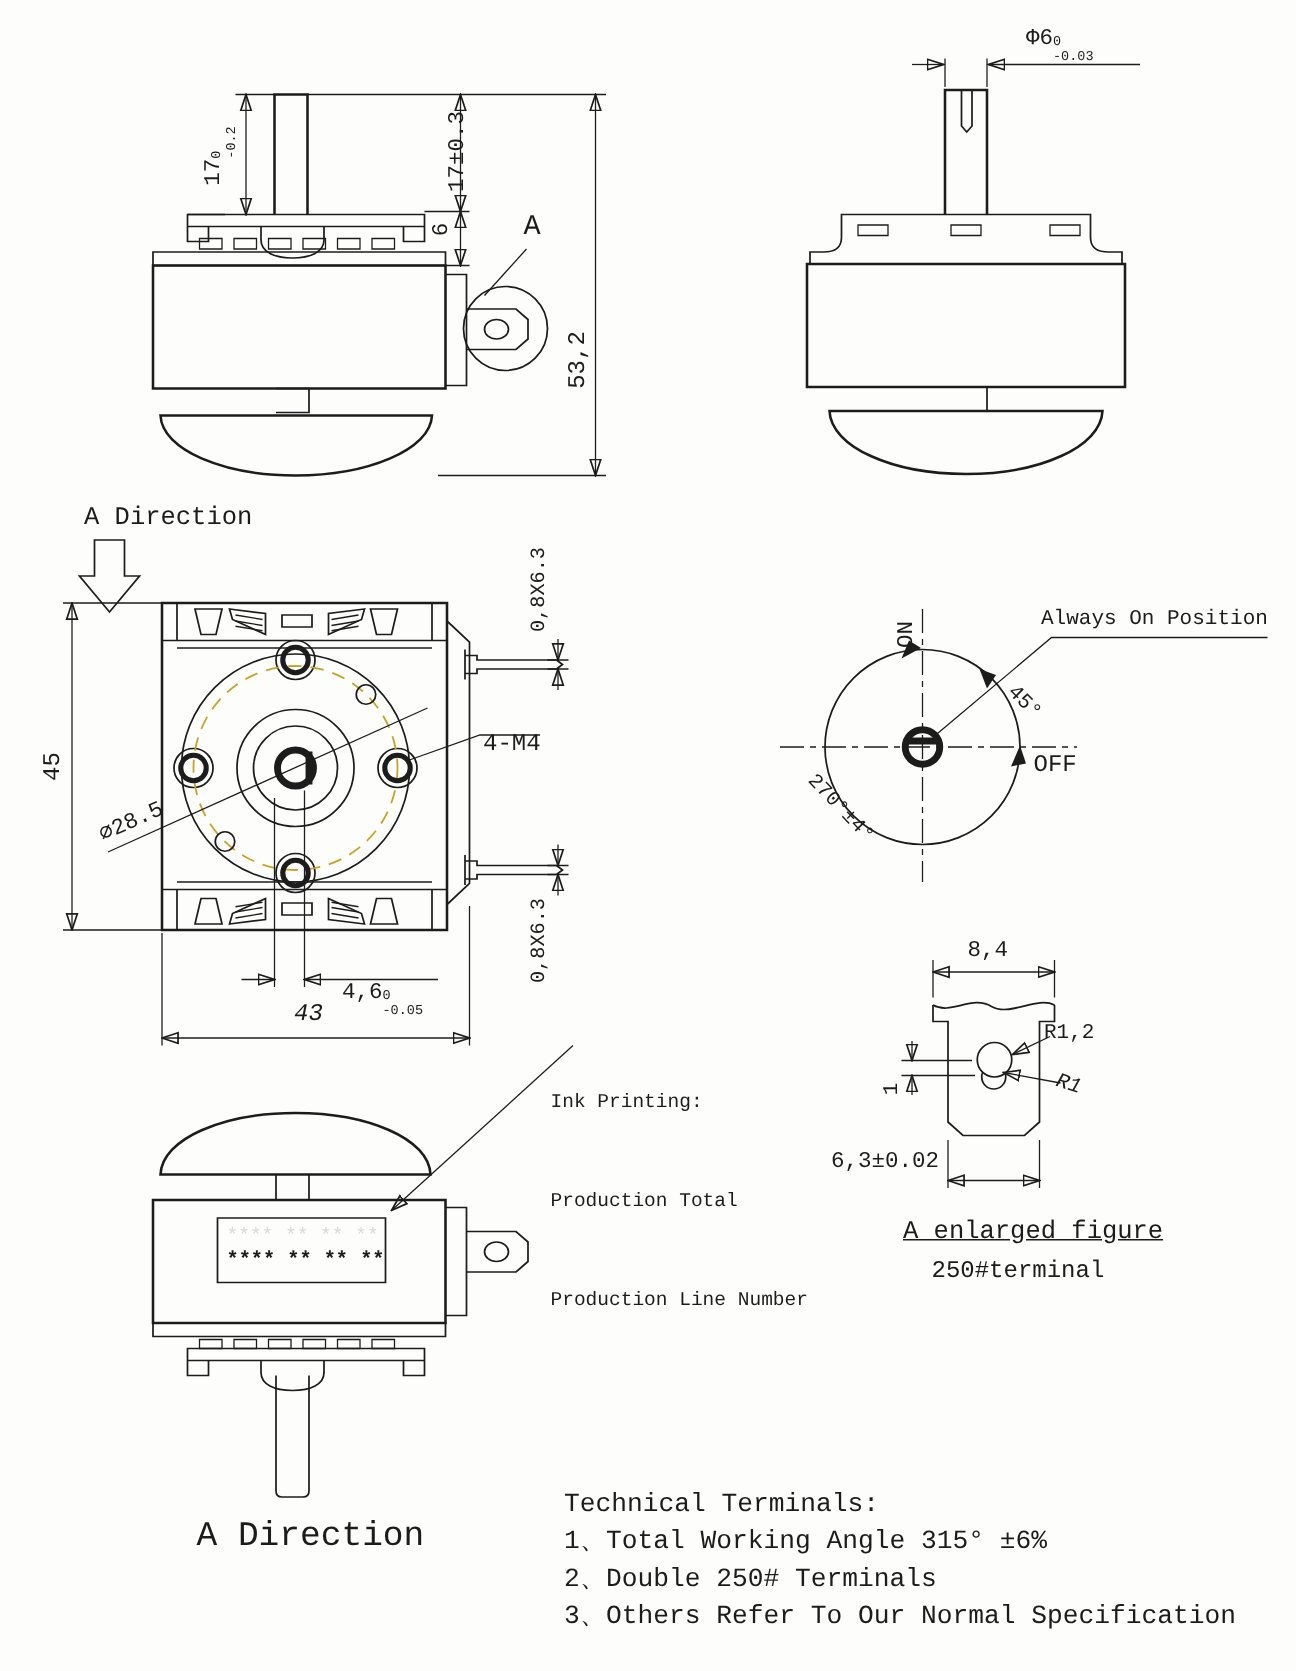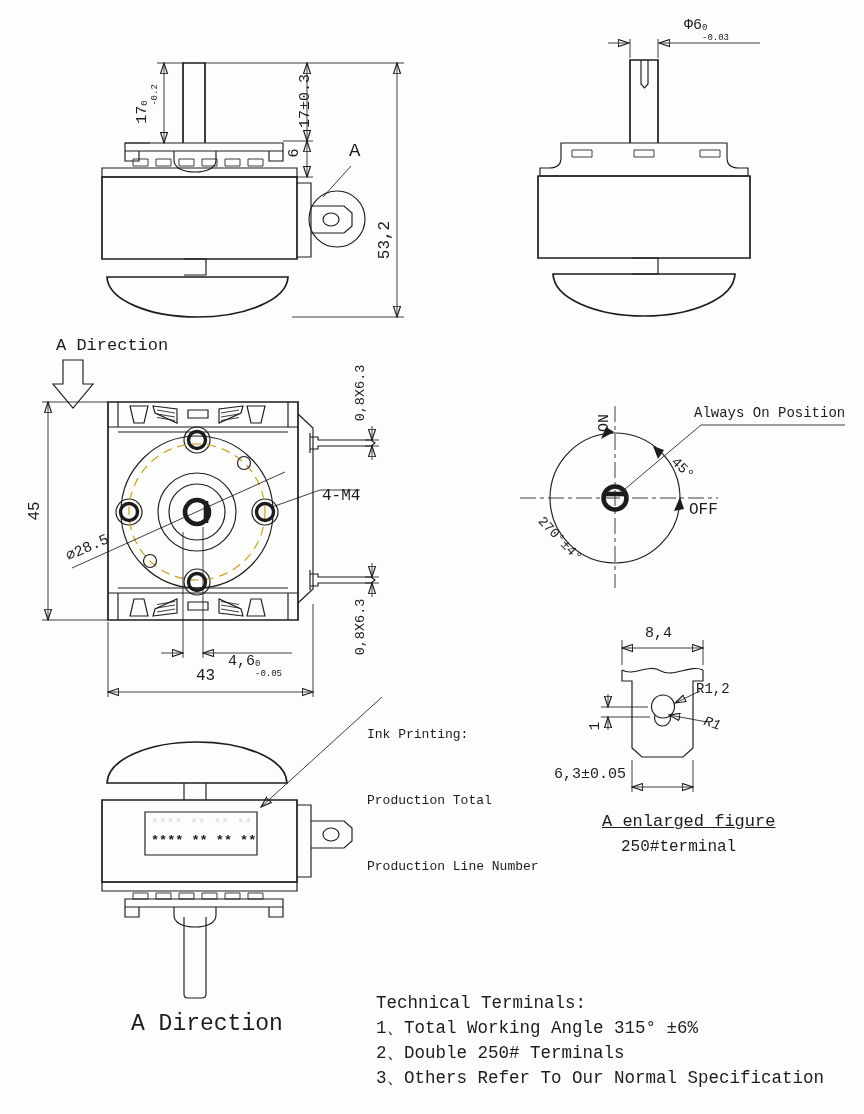--- a/index.html
+++ b/index.html
@@ -173,21 +173,21 @@
 <div class="t r90" style="left:148px;top:104px;font-size:15px;"><span>17</span><span class="stack"><span>0</span><span>-0.2</span></span></div>
 <div class="t r90" style="left:306px;top:101px;font-size:15px;">17±0.3</div>
 <div class="t r90" style="left:295px;top:153px;font-size:15px;">6</div>
 <div class="t r90" style="left:386px;top:240px;font-size:16px;">53,2</div>
 <div class="t" style="left:349px;top:141px;font-size:19px;">A</div>
 
 <div class="t" style="left:684px;top:18px;font-size:15px;"><span>Φ6</span><span class="stack"><span>0</span><span>-0.03</span></span></div>
 
 <div class="t" style="left:56px;top:337px;font-size:17px;">A Direction</div>
 <div class="t r90" style="left:36px;top:511px;font-size:16px;">45</div>
-<div class="t" style="left:196px;top:668px;font-size:16px;">43</div>
+<div class="t" style="left:196px;top:668px;font-size:16px;font-style:italic;">43</div>
 <div class="t c" style="left:88px;top:549px;font-size:15px;transform:translate(-50%,-50%) rotate(-24deg);">∅28.5</div>
 <div class="t" style="left:322px;top:488px;font-size:16px;">4-M4</div>
 <div class="t" style="left:228px;top:630px;font-size:15px;margin-top:24px;"><span>4,6</span><span class="stack"><span>0</span><span>-0.05</span></span></div>
 <div class="t r90" style="left:361px;top:393px;font-size:13.5px;">0,8X6.3</div>
 <div class="t r90" style="left:361px;top:627px;font-size:13.5px;">0,8X6.3</div>
 
 <div class="t" style="left:694px;top:406px;font-size:14px;">Always On Position</div>
 <div class="t r90" style="left:605px;top:423px;font-size:15px;">ON</div>
 <div class="t" style="left:689px;top:502px;font-size:16px;">OFF</div>
 <div class="t c" style="left:682px;top:469px;font-size:14px;transform:translate(-50%,-50%) rotate(45deg);">45°</div>
@@ -199,21 +199,21 @@
   <div>Production Line Number</div>
 </div>
 <div class="t ghost" style="left:151px;top:817px;font-size:13px;">**** ** ** **</div>
 <div class="t" style="left:151px;top:834px;font-size:13.5px;font-weight:bold;">**** ** ** **</div>
 <div class="t" style="left:131px;top:1012px;font-size:23px;">A Direction</div>
 
 <div class="t" style="left:645px;top:626px;font-size:15px;">8,4</div>
 <div class="t" style="left:696px;top:682px;font-size:14px;">R1,2</div>
 <div class="t c" style="left:712px;top:724px;font-size:14px;font-style:italic;transform:translate(-50%,-50%) rotate(18deg);">R1</div>
 <div class="t r90" style="left:596px;top:726px;font-size:14px;">1</div>
-<div class="t" style="left:554px;top:767px;font-size:15px;">6,3±0.05</div>
+<div class="t" style="left:554px;top:767px;font-size:15px;">6,3±0.02</div>
 <div class="t ul" style="left:602px;top:813px;font-size:17px;">A enlarged figure</div>
 <div class="t" style="left:621px;top:839px;font-size:16px;">250#terminal</div>
 
 <div class="t" style="left:376px;top:994px;font-size:17.5px;">Technical Terminals:</div>
 <div class="t" style="left:376px;top:1019px;font-size:17.5px;">1、Total Working Angle 315° ±6%</div>
 <div class="t" style="left:376px;top:1044px;font-size:17.5px;text-align:center;">2、Double 250# Terminals</div>
 <div class="t" style="left:376px;top:1069px;font-size:17.5px;text-align:right;">3、Others Refer To Our Normal Specification</div>
 
 </div>
 

